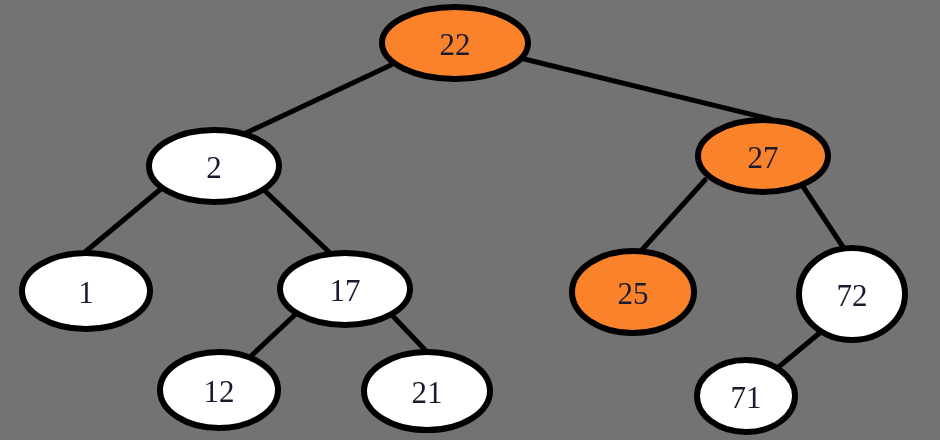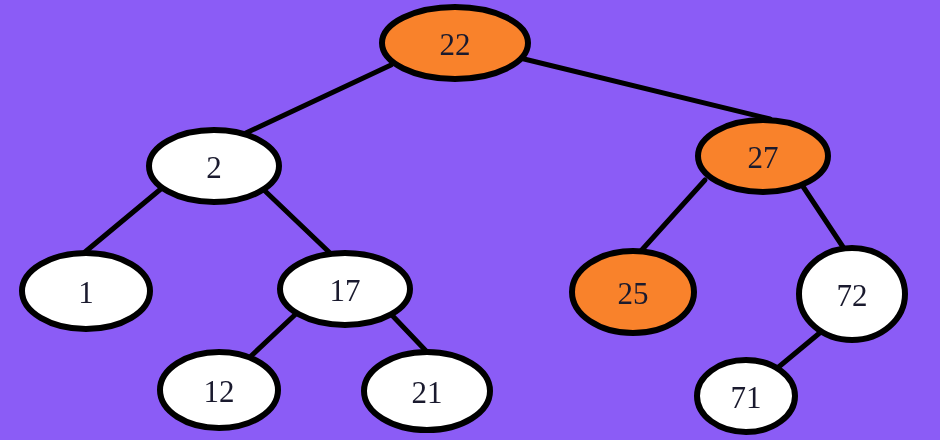--- a/index.html
+++ b/index.html
@@ -4,21 +4,21 @@
 <style>
   html, body {
     margin: 0;
     padding: 0;
     background: #ffffff;
   }
   #canvas {
     position: relative;
     width: 940px;
     height: 440px;
-    background: #8b5cf6;
+    background: #737373;
     overflow: hidden;
     font-family: "Liberation Serif", "DejaVu Serif", serif;
   }
   #tree-svg {
     position: absolute;
     top: 0;
     left: 0;
     width: 940px;
     height: 440px;
   }

